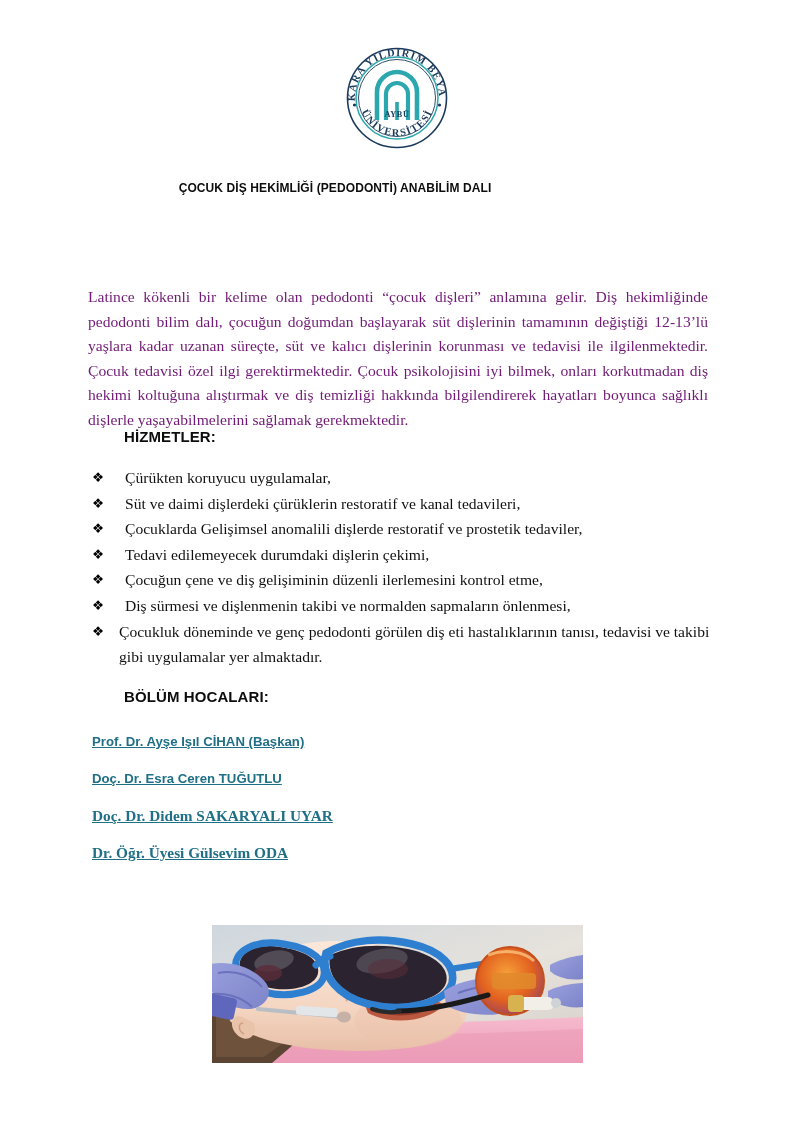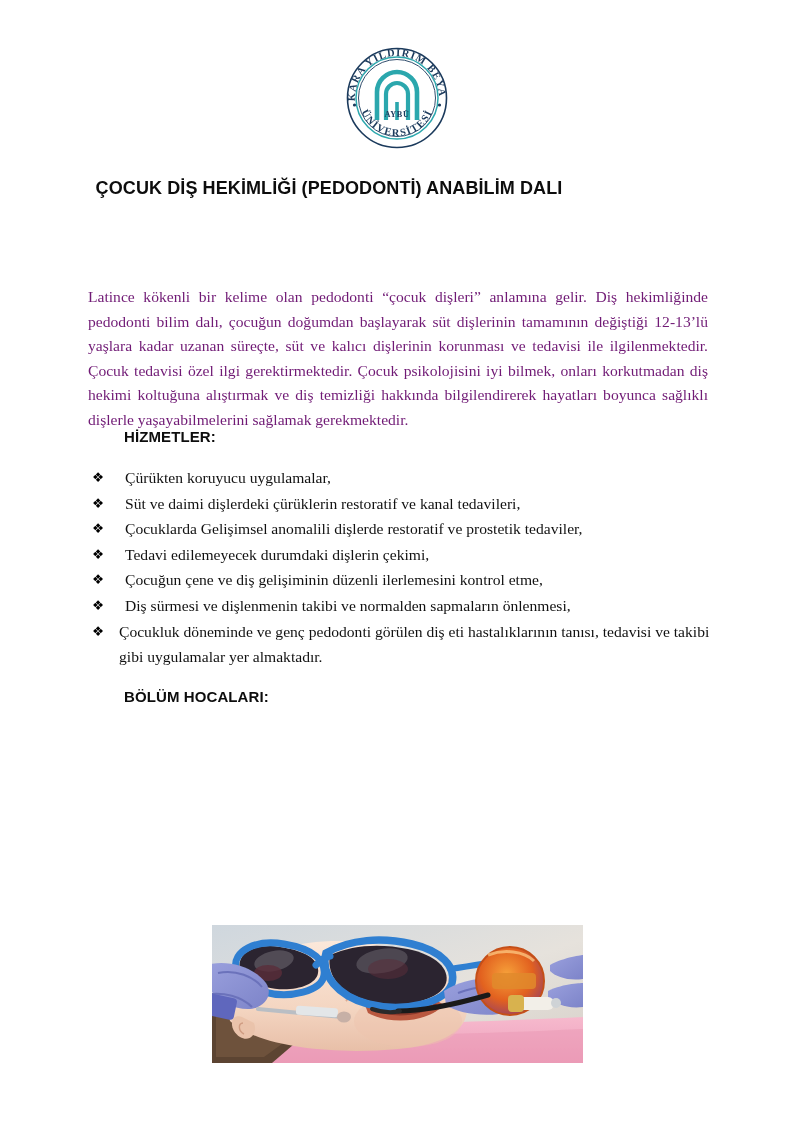--- a/index.html
+++ b/index.html
@@ -36,24 +36,25 @@
 
   
   .doc-title {
     position: absolute;
     left: 0;
     top: 178px;
     width: 658px;
     text-align: center;
     font-family: "Liberation Sans", sans-serif;
     font-weight: bold;
-    font-size: 18px;
+    font-size: 12px;
     line-height: 21px;
     letter-spacing: 0.1px;
     color: #0d0d0d;
+    padding-left: 6px;
   }
 
   
   .intro {
     position: absolute;
     left: 88px;
     top: 253px;
     width: 620px;
     text-align: justify;
     font-family: "Liberation Serif", serif;
@@ -205,20 +206,26 @@
       <span class="txt">Diş sürmesi ve dişlenmenin takibi ve normalden sapmaların önlenmesi,</span>
     </div>
     <div class="service-item wrap">
       <span class="bullet tight">❖</span>
       <span class="txt">Çocukluk döneminde ve genç pedodonti görülen diş eti hastalıklarının  tanısı, tedavisi ve takibi gibi uygulamalar yer almaktadır.</span>
     </div>
   </div>
 
   <div class="section-heading" id="hocalar-heading">BÖLÜM HOCALARI:</div>
 
+  <div class="faculty">
+    <a class="faculty-link sans">Prof. Dr. Ayşe Işıl CİHAN (Başkan)</a>
+    <a class="faculty-link sans">Doç. Dr. Esra Ceren TUĞUTLU</a>
+    <a class="faculty-link serif">Doç. Dr. Didem SAKARYALI UYAR</a>
+    <a class="faculty-link serif">Dr. Öğr. Üyesi Gülsevim ODA</a>
+  </div>
 
   <div class="photo">
     <svg width="371" height="138" viewBox="0 0 371 138" xmlns="http://www.w3.org/2000/svg">
       <defs>
         <linearGradient id="bg" x1="0" y1="0" x2="1" y2="1">
           <stop offset="0%" stop-color="#cfd7de"></stop>
           <stop offset="55%" stop-color="#e6e2dc"></stop>
           <stop offset="100%" stop-color="#d6cfc8"></stop>
         </linearGradient>
         <linearGradient id="skinG" x1="0" y1="0" x2="0" y2="1">

